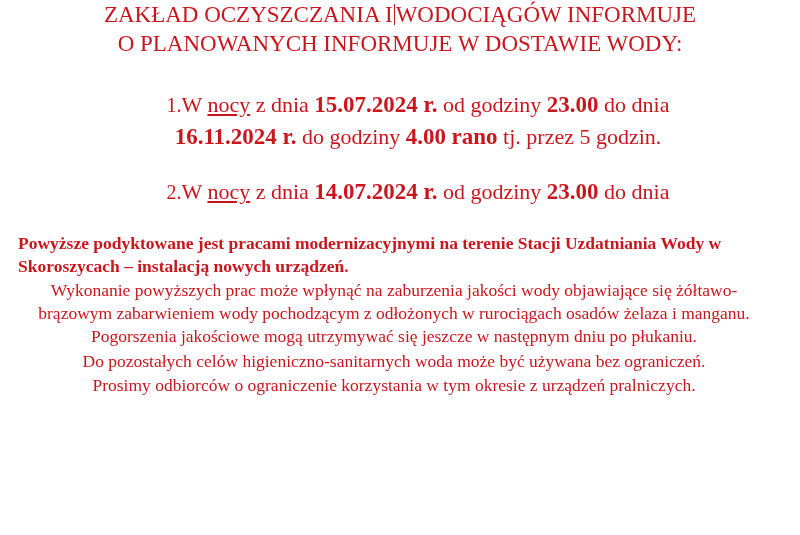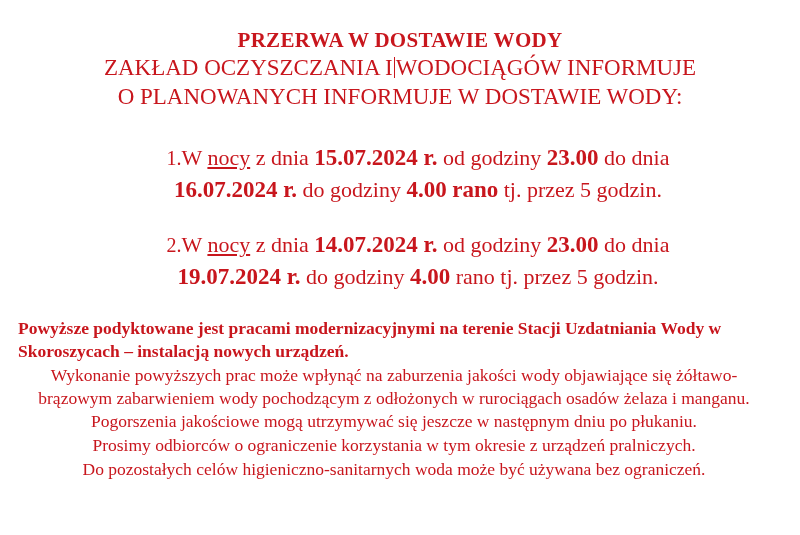--- a/index.html
+++ b/index.html
@@ -75,51 +75,47 @@
   .body-text .para {
     margin-top: 1px;
     text-align: center;
   }
 </style>
 </head>
 <body>
 
 <div class="page">
 
-  <div class="title">PRZERWA W DOSTAWIE WODY</div>
 
   <div class="intro">
     <div>
       <span>ZAKŁAD OCZYSZCZANIA I</span><span class="caret"></span><span>WODOCIĄGÓW INFORMUJE</span>
     </div>
     <div>O PLANOWANYCH INFORMUJE W DOSTAWIE WODY:</div>
   </div>
 
   <div class="items">
 
     <div class="item">
       <div>
         <span class="num">1.</span><span>W </span><u>nocy</u><span> z dnia </span><b>15.07.2024 r.</b><span> od godziny </span><b>23.00</b><span> do dnia</span>
       </div>
       <div>
-        <b>16.07.2024 r.</b><span> do godziny </span><b>4.00</b><span>&nbsp;</span><b>rano</b><span> tj. przez 5 godzin.</span>
+        <b>16.11.2024 r.</b><span> do godziny </span><b>4.00</b><span>&nbsp;</span><b>rano</b><span> tj. przez 5 godzin.</span>
       </div>
     </div>
 
     <div class="item">
       <div>
         <span class="num">2.</span><span>W </span><u>nocy</u><span> z dnia </span><b>14.07.2024 r.</b><span> od godziny </span><b>23.00</b><span> do dnia</span>
-      </div>
-      <div>
-        <b>19.07.2024 r.</b><span> do godziny </span><b>4.00</b><span>&nbsp;</span><span>rano</span><span> tj. przez 5 godzin.</span>
       </div>
     </div>
 
   </div>
 
   <div class="body-text">
     <p class="lead">Powyższe podyktowane jest pracami modernizacyjnymi na terenie Stacji Uzdatniania Wody w Skoroszycach – instalacją nowych urządzeń.</p>
     <p class="para">Wykonanie powyższych prac może wpłynąć na zaburzenia jakości wody objawiające się żółtawo-brązowym zabarwieniem wody pochodzącym z odłożonych w rurociągach osadów żelaza i manganu. Pogorszenia jakościowe mogą utrzymywać się jeszcze w następnym dniu po płukaniu.</p>
+    <p class="para">Do pozostałych celów higieniczno-sanitarnych woda może być używana bez ograniczeń.</p>
     <p class="para">Prosimy odbiorców o ograniczenie korzystania w tym okresie  z urządzeń pralniczych.</p>
-    <p class="para">Do pozostałych celów higieniczno-sanitarnych woda może być używana bez ograniczeń.</p>
   </div>
 
 </div>
 
 </body></html>

